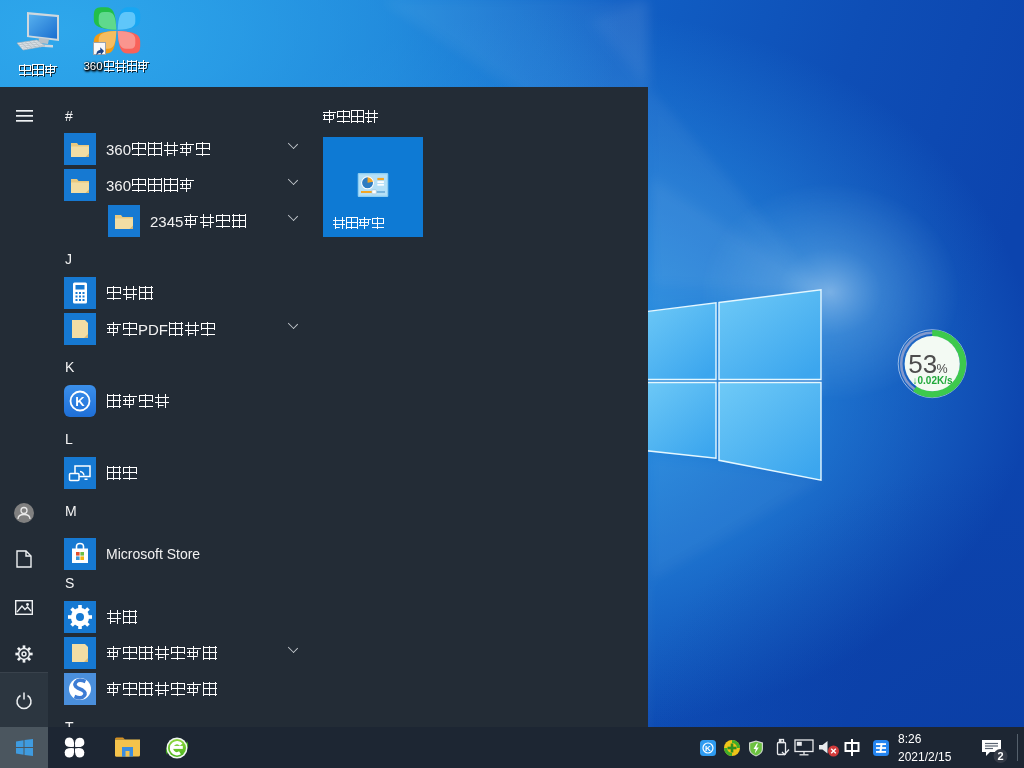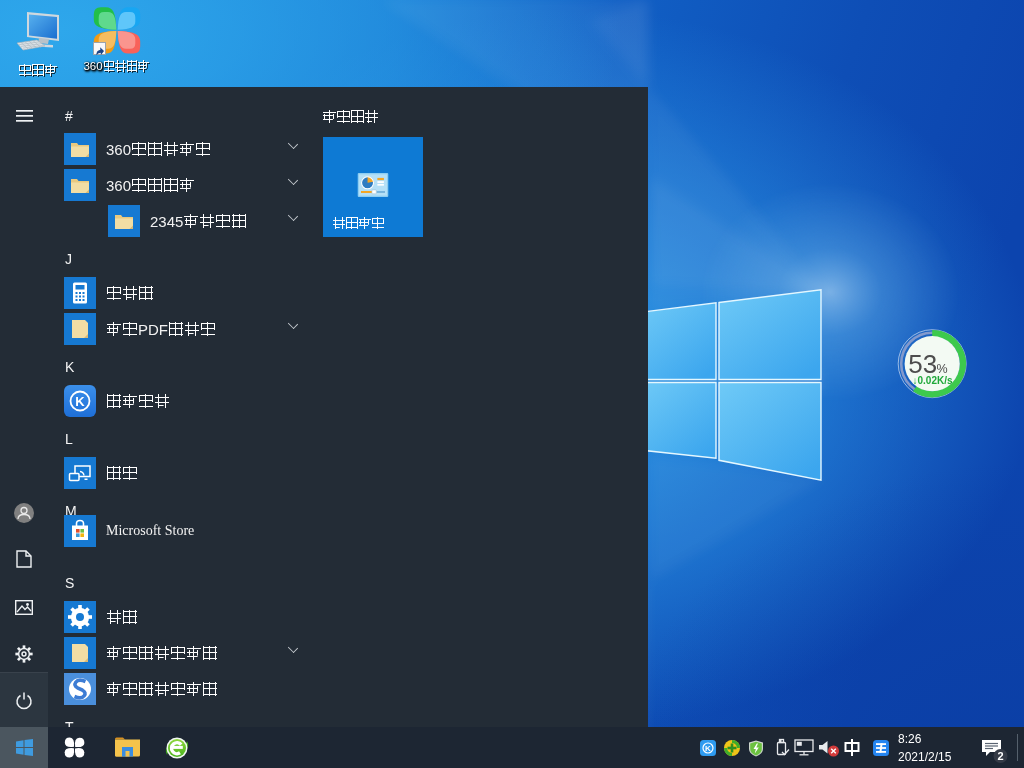--- a/index.html
+++ b/index.html
@@ -368,21 +368,21 @@
         <rect x="5.5" y="16.5" width="9.5" height="7" rx="1" fill="#1679d2" stroke="#fff" stroke-width="1.5"></rect>
         <path d="M16 14.5 Q19.5 15 20 18.5" fill="none" stroke="#fff" stroke-width="1.4"></path>
         <path d="M20.5 21.5 L23.5 21.5 L23.5 23 L20.5 23 Z" fill="#fff"></path>
       </svg>
     <span class="rowtxt">
         <i class="c cb gl"></i>
         <i class="c ca gl"></i>
       </span>
   </div>
 
-  <div class="row" style="top:428px;font-family:Liberation Serif, serif;">
+  <div class="row" style="top:451px;">
     <svg class="tile32" viewBox="0 0 32 32">
         <rect width="32" height="32" fill="#1679d2"></rect>
         <path d="M12.5 11 L12.5 8.5 Q12.5 5.5 16 5.5 Q19.5 5.5 19.5 8.5 L19.5 11" fill="none" stroke="#fff" stroke-width="1.6"></path>
         <rect x="8" y="10.5" width="16" height="14.5" fill="#fff"></rect>
         <rect x="12" y="14" width="3.6" height="3.6" fill="#e24e2c"></rect>
         <rect x="16.4" y="14" width="3.6" height="3.6" fill="#6cbe45"></rect>
         <rect x="12" y="18.4" width="3.6" height="3.6" fill="#3a99d8"></rect>
         <rect x="16.4" y="18.4" width="3.6" height="3.6" fill="#f2b410"></rect>
       </svg>
     <span class="rowtxt" style="font-size:14px;">Microsoft Store</span>

